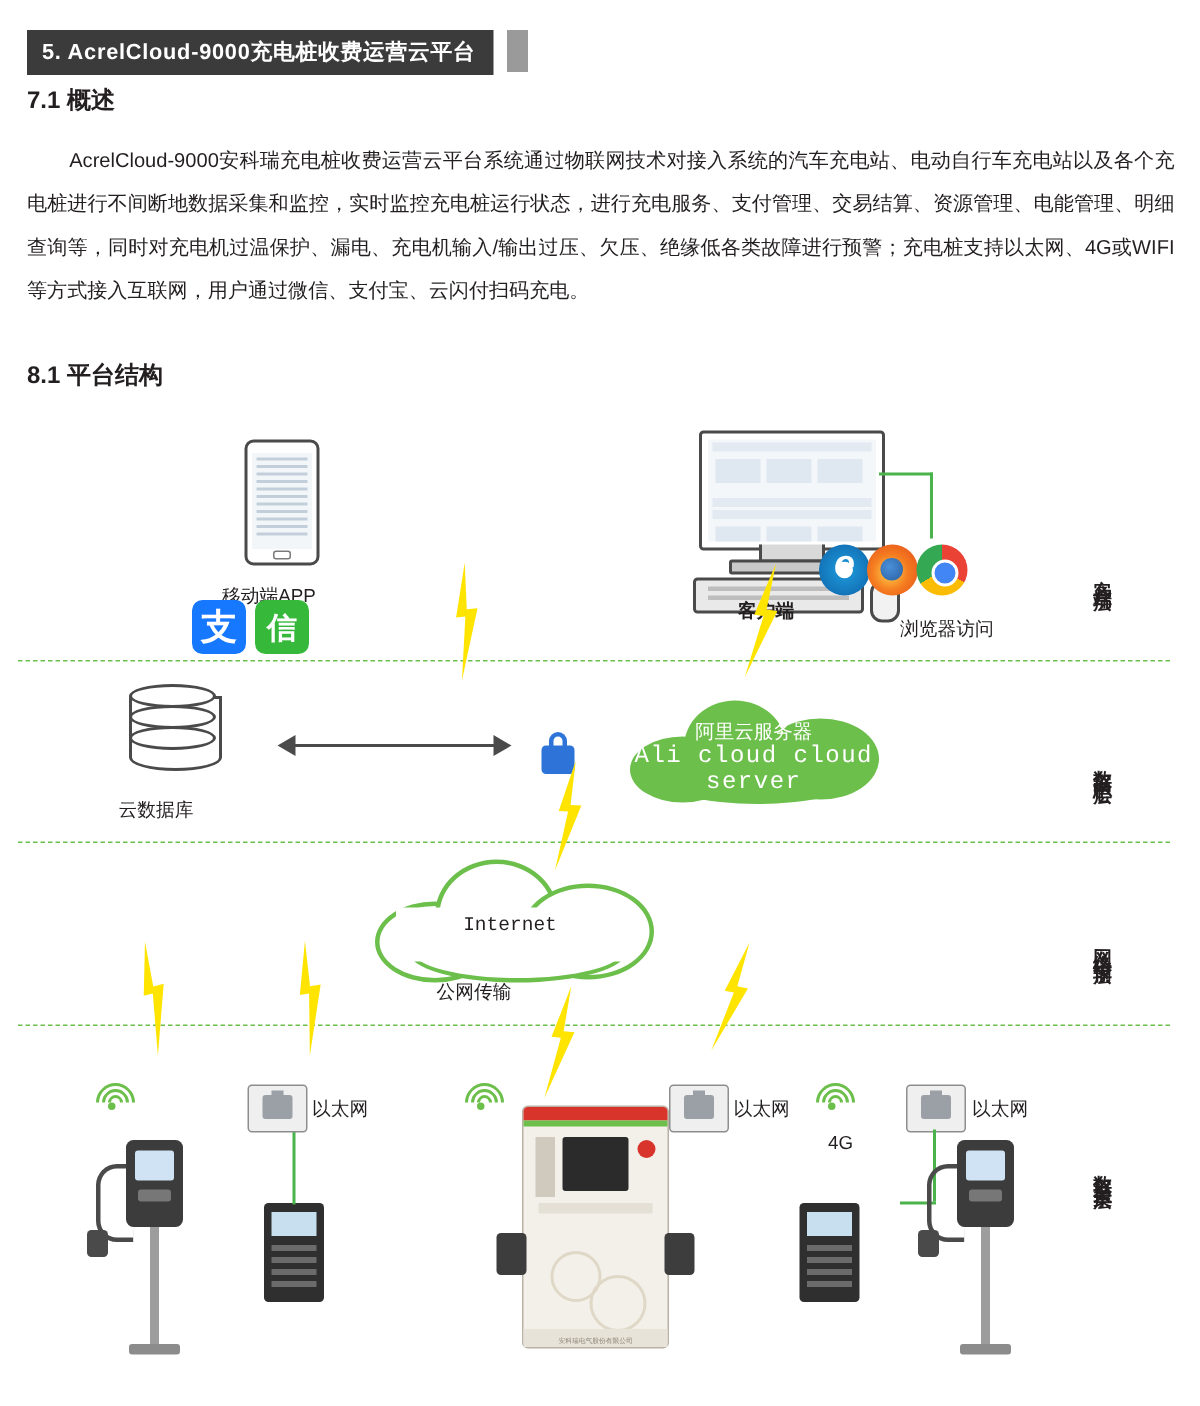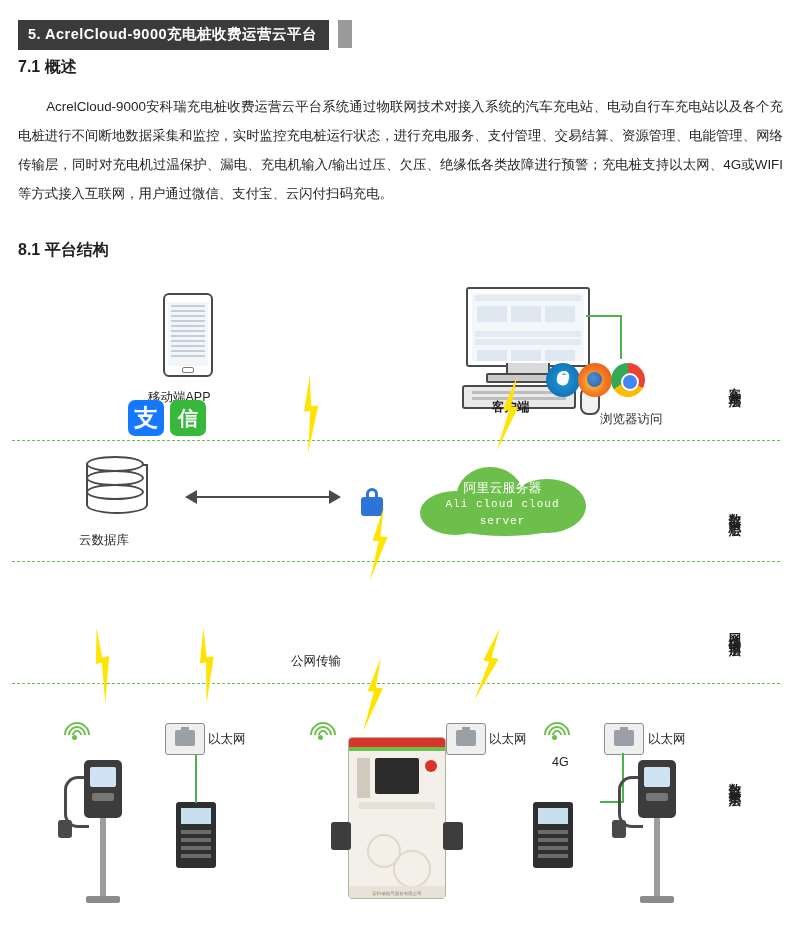--- a/index.html
+++ b/index.html
@@ -87,21 +87,21 @@
   .db .body{position:absolute;left:0;top:8px;width:58px;height:46px;border:2px solid #4a4a4a;border-radius:0 0 50% 50%/0 0 18% 18%;background:#fff;}
   .db .r{position:absolute;left:0;width:58px;height:16px;border:2px solid #4a4a4a;border-radius:50%;background:#fff;box-sizing:border-box;}
   .ali{position:absolute;left:420px;top:190px;width:165px;height:72px;}
   .ali .c1,.ali .c2,.ali .c3,.ali .c4{position:absolute;background:#6cbf4b;border-radius:50%;}
   .ali .c1{left:0;top:26px;width:70px;height:44px;}
   .ali .c2{left:36px;top:2px;width:68px;height:62px;}
   .ali .c3{left:88px;top:14px;width:78px;height:54px;}
   .ali .c4{left:20px;top:38px;width:130px;height:33px;}
   .ali .txt{position:absolute;left:0;top:14px;width:165px;text-align:center;color:#fff;z-index:3;line-height:17px;}
   .ali .t1{font-size:13px;}
-  .ali .t2{font-size:11px;letter-spacing:1px;font-family:"Liberation Mono","DejaVu Sans Mono",monospace;}
+  .ali .t2{font-size:16px;letter-spacing:1px;font-family:"Liberation Mono","DejaVu Sans Mono",monospace;}
   .inet{position:absolute;left:250px;top:298px;width:180px;height:78px;}
   .inet .c{position:absolute;background:#fff;border:3px solid #6cbf4b;border-radius:50%;}
   .inet .c1{left:0;top:28px;width:74px;height:48px;}
   .inet .c2{left:40px;top:0;width:76px;height:68px;}
   .inet .c3{left:98px;top:16px;width:82px;height:58px;}
   .inet .c4{left:22px;top:40px;width:140px;height:36px;}
   .inet .mask{position:absolute;left:14px;top:32px;width:155px;height:36px;background:#fff;}
   .inet .txt{position:absolute;left:0;top:36px;width:180px;text-align:center;font-size:13px;color:#231f20;font-family:"Liberation Mono","DejaVu Sans Mono",monospace;z-index:5;}
   
   .lock{position:absolute;left:361px;top:222px;width:22px;height:19px;background:#2e74d8;border-radius:3px;}
@@ -155,21 +155,21 @@
   .wifi .w3{width:22px;height:22px;left:-8px;bottom:-8px;}
   .wifi .dot{position:absolute;left:0;bottom:0;width:5px;height:5px;border-radius:50%;background:#6cbf4b;border:none;transform:none;}
 </style>
 </head>
 <body>
 
 <div class="doc-title">5. AcrelCloud-9000充电桩收费运营云平台</div>
 <div class="title-tail"></div>
 
 <div class="sec-head" id="sec71">7.1 概述</div>
-<div class="para">AcrelCloud-9000安科瑞充电桩收费运营云平台系统通过物联网技术对接入系统的汽车充电站、电动自行车充电站以及各个充电桩进行不间断地数据采集和监控，实时监控充电桩运行状态，进行充电服务、支付管理、交易结算、资源管理、电能管理、网络传输层，同时对充电机过温保护、漏电、充电机输入/输出过压、欠压、绝缘低各类故障进行预警；充电桩支持以太网、4G或WIFI等方式接入互联网，用户通过微信、支付宝、云闪付扫码充电。</div>
+<div class="para">AcrelCloud-9000安科瑞充电桩收费运营云平台系统通过物联网技术对接入系统的汽车充电站、电动自行车充电站以及各个充电桩进行不间断地数据采集和监控，实时监控充电桩运行状态，进行充电服务、支付管理、交易结算、资源管理、电能管理、明细查询等，同时对充电机过温保护、漏电、充电机输入/输出过压、欠压、绝缘低各类故障进行预警；充电桩支持以太网、4G或WIFI等方式接入互联网，用户通过微信、支付宝、云闪付扫码充电。</div>
 <div class="sec-head" id="sec72">8.1 平台结构</div>
 
 <div class="canvas">
 
   <div class="dash" style="top:165px"></div>
   <div class="dash" style="top:286px"></div>
   <div class="dash" style="top:408px"></div>
 
   <div class="vlabel" style="left:726px;top:58px;height:100px;">客户端层</div>
   <div class="vlabel" style="left:726px;top:185px;height:100px;">数据中心层</div>
@@ -238,20 +238,28 @@
     <div class="c1"></div>
       <div class="c2"></div>
       <div class="c3"></div>
       <div class="c4"></div>
     <div class="txt">
       <div class="t1">阿里云服务器</div>
       <div class="t2">Ali cloud cloud server</div>
     </div>
   </div>
 
+  <div class="inet">
+    <div class="c c1"></div>
+      <div class="c c2"></div>
+      <div class="c c3"></div>
+      <div class="c c4"></div>
+    <div class="mask"></div>
+    <div class="txt">Internet</div>
+  </div>
   <div class="cap" style="left:291px;top:378px">公网传输</div>
 
   <div class="bolt" style="left:300px;top:100px;width:24px;height:78px;clip-path:polygon(58% 0,18% 46%,44% 46%,16% 100%,80% 40%,50% 40%);transform:rotate(-6deg)"></div>
   <div class="bolt" style="left:498px;top:100px;width:24px;height:78px;clip-path:polygon(58% 0,18% 46%,44% 46%,16% 100%,80% 40%,50% 40%);transform:rotate(8deg)"></div>
   <div class="bolt" style="left:368px;top:232px;width:24px;height:74px;clip-path:polygon(58% 0,18% 46%,44% 46%,16% 100%,80% 40%,50% 40%);transform:rotate(3deg)"></div>
   <div class="bolt" style="left:92px;top:352px;width:24px;height:76px;clip-path:polygon(58% 0,18% 46%,44% 46%,16% 100%,80% 40%,50% 40%);transform:rotate(-14deg)"></div>
   <div class="bolt" style="left:196px;top:352px;width:24px;height:76px;clip-path:polygon(58% 0,18% 46%,44% 46%,16% 100%,80% 40%,50% 40%);transform:rotate(-10deg)"></div>
   <div class="bolt" style="left:363px;top:382px;width:24px;height:76px;clip-path:polygon(58% 0,18% 46%,44% 46%,16% 100%,80% 40%,50% 40%);transform:rotate(6deg)"></div>
   <div class="bolt" style="left:478px;top:352px;width:24px;height:76px;clip-path:polygon(58% 0,18% 46%,44% 46%,16% 100%,80% 40%,50% 40%);transform:rotate(12deg)"></div>
 

